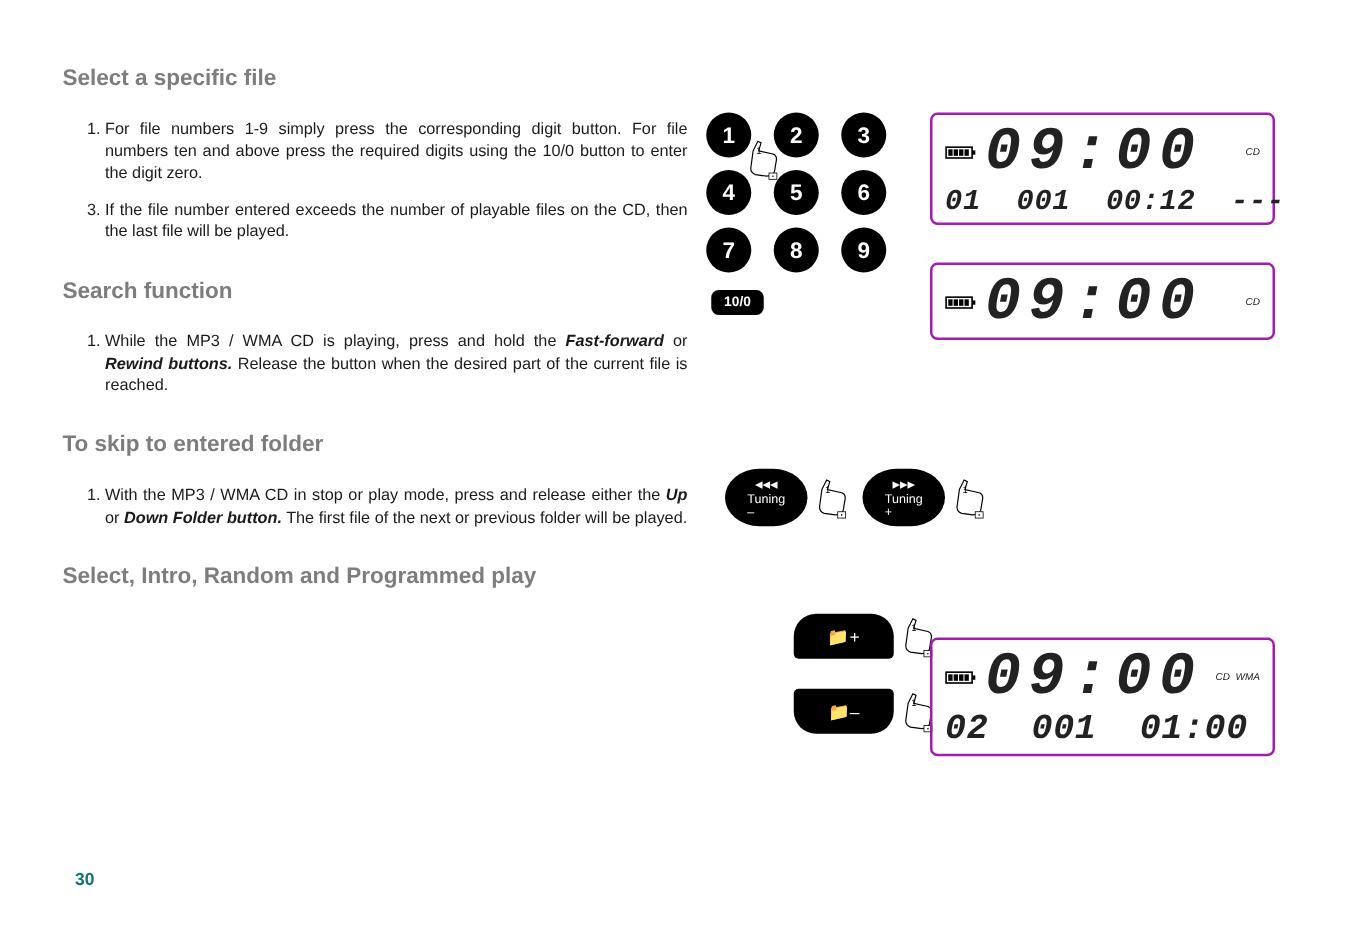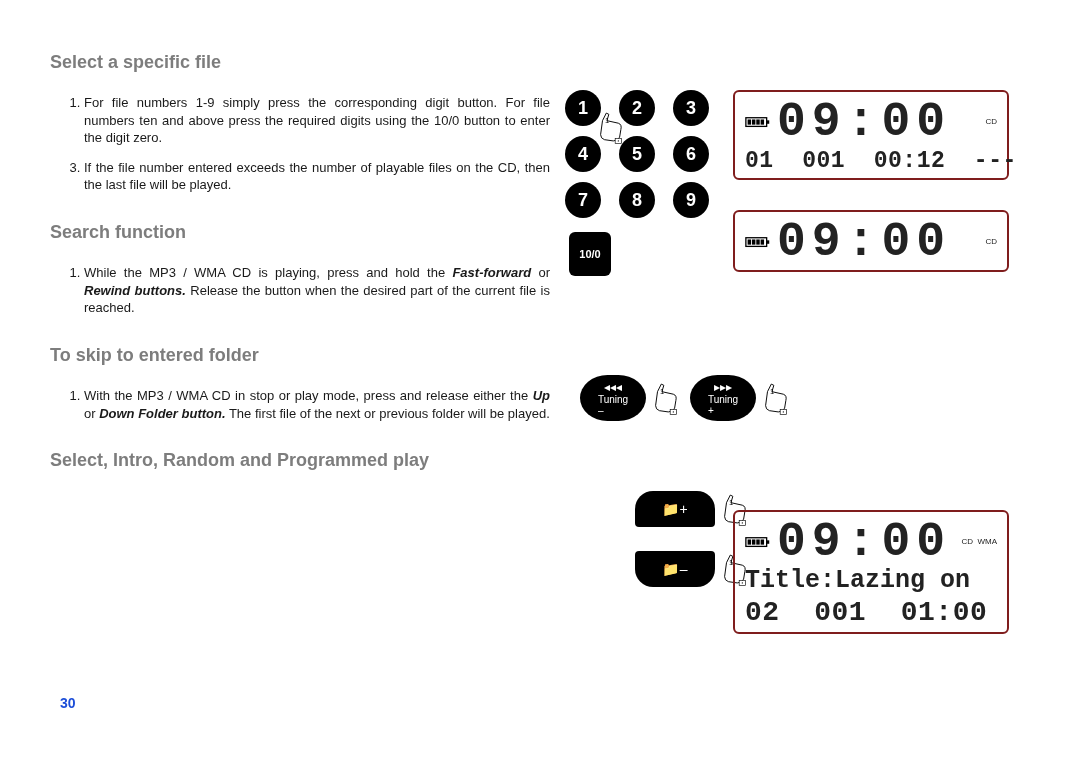--- a/index.html
+++ b/index.html
@@ -34,59 +34,59 @@
   ol { margin: 0 0 26px 0; padding-left: 34px; }
   li { margin-bottom: 12px; text-align: justify; }
   .para { margin: 0 0 26px 0; padding-left: 14px; padding-right:0; text-align: justify; }
   .bold-it { font-style: italic; font-weight: bold; }
   .pagenum {
     position: absolute;
     bottom: 50px;
     left: 60px;
     font-weight: bold;
     font-size: 14px;
-    color: #1d4ed8;
+    color: #0f766e;
   }
   
   .right-col {
     flex: 1;
     position: relative;
     padding-left: 10px;
   }
   .keypad {
     position: absolute;
     left: 15px;
     top: 40px;
   }
   .keypad .row { display:flex; gap:18px; margin-bottom:10px;}
   .key {
     width: 36px; height:36px; border-radius:50%;
     background:#000; color:#fff; font-size:18px; font-weight:bold;
     display:flex; align-items:center; justify-content:center;
   }
   .key-tenzero {
-    width:42px; height:44px; border-radius:6px; background:#000; color:#fff;
+    width:42px; height:20px; border-radius:6px; background:#000; color:#fff;
     font-size:11px; font-weight:bold; display:flex; align-items:center; justify-content:center;
     margin-top:4px; margin-left:4px;
   }
   .finger {
     width:34px; height:38px; position:relative;
     display:flex; align-items:center; justify-content:center;
   }
   .finger svg { width:34px; height:38px; }
   
   .lcd {
     position: absolute;
-    right: 21px;
+    right: 10px;
     width: 276px;
-    border: 2px solid #7f1d1d;
+    border: 2px solid #a21caf;
     border-radius: 6px;
     padding: 6px 10px 4px 10px;
     box-sizing: border-box;
-    display:flex; flex-direction:column;
+    display:flex; flex-direction:column;font-style:italic;
   }
   .lcd-top { display:flex; align-items:center; }
   .batt { width:26px; margin-right:6px;}
   .bigtime {
     font-family: "Courier New", monospace;
     font-size: 48px;
     font-weight:bold;
     letter-spacing: 6px;
     line-height:1;
     display:flex; align-items:center;
@@ -282,19 +282,18 @@
           <rect x="3" y="4" width="4" height="6" fill="#000"></rect>
             <rect x="8" y="4" width="4" height="6" fill="#000"></rect>
             <rect x="13" y="4" width="4" height="6" fill="#000"></rect>
             <rect x="18" y="4" width="4" height="6" fill="#000"></rect>
         </svg>
         <div class="bigtime">09:00</div>
         <div class="lcd-tags">
           <span>CD</span>&nbsp;&nbsp;<span>WMA</span>
         </div>
       </div>
-      <div class="lcd-titleline">Title:Lazing on</div>
       <div class="lcd-bottom lcd-bottom2">02  001  01:00</div>
     </div>
   </div>
 </div>
 
 <div class="pagenum">30</div>
 
 </body></html>

